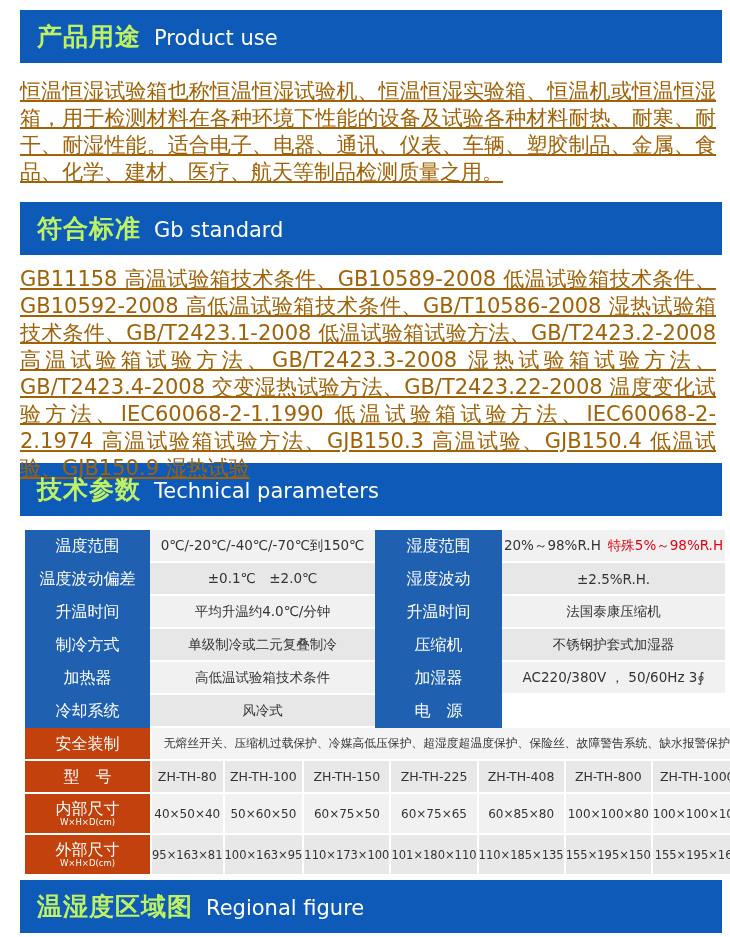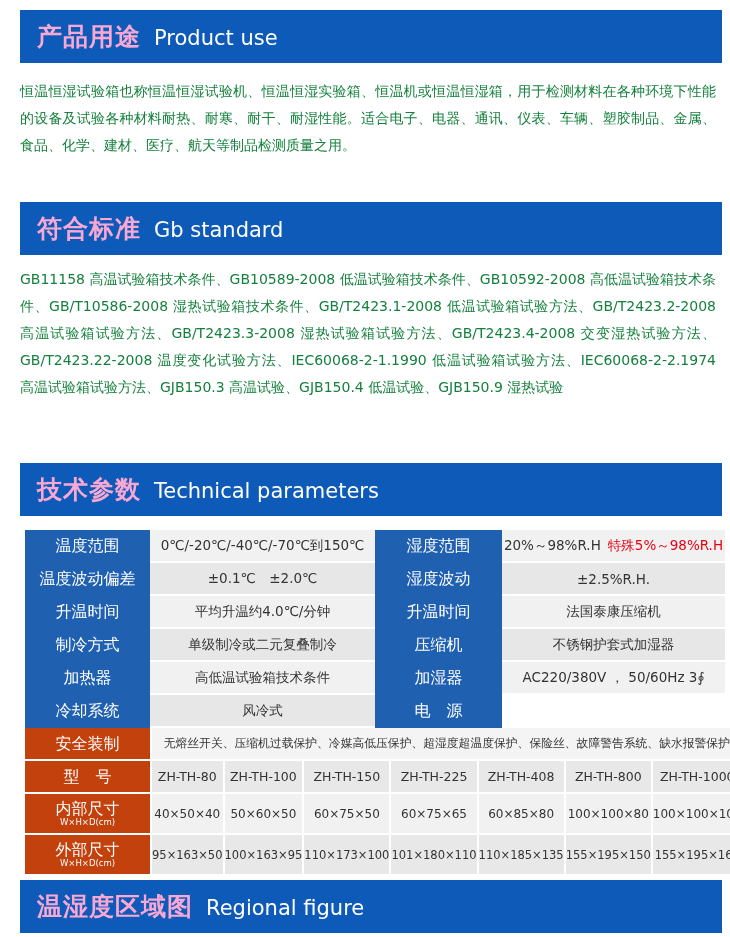--- a/index.html
+++ b/index.html
@@ -8,31 +8,31 @@
     width:730px; height:937px; overflow:hidden;
     font-family:"DejaVu Sans","Liberation Sans",sans-serif;
   }
   .page { width:730px; height:937px; background:#fff; }
 
   
   .bar {
     height:53px; margin:0 8px 0 20px; background:#0d5ab8;
     display:flex; align-items:center; padding-left:17px;
   }
-  .bar .zh { color:#f9a8d4; font-size:25px; font-weight:bold; letter-spacing:1px; }
+  .bar .zh { color:#bef264; font-size:25px; font-weight:bold; letter-spacing:1px; }
   .bar .en { color:#fff; font-size:21px; margin-left:13px; margin-top:3px; }
   .bar1 { margin-top:10px; }
   .bar2 { margin-top:16px; }
   .bar3 { margin-top:8px; }
   .bar4 { margin-top:6px; }
 
   
   .para {
-    margin:0 14px 0 20px; color:#15803d;
-    font-size:14px; line-height:27px; text-align:justify;
+    margin:0 14px 0 20px; color:#a16207;
+    font-size:21px; line-height:27px; text-align:justify;text-decoration:underline;
   }
   .para1 { margin-top:15px; height:108px; }
   .para2 { margin-top:11px; height:189px; }
 
   
   .spec-table { width:700px; margin:14px 5px 0 25px; }
 
   
   .pairs { display:flex; }
   .lblcol { background:#2060b0; }
@@ -154,21 +154,21 @@
       <div class="bcell inner-cell">60×75×50</div>
       <div class="bcell inner-cell">60×75×65</div>
       <div class="bcell inner-cell">60×85×80</div>
       <div class="bcell inner-cell">100×100×80</div>
       <div class="bcell inner-cell">100×100×100</div>
 
       <div class="bcell blbl">
           <span>外部尺寸</span>
           <span class="sub">W×H×D(cm)</span>
         </div>
-      <div class="bcell outer-cell">95×163×50</div>
+      <div class="bcell outer-cell">95×163×81</div>
       <div class="bcell outer-cell">100×163×95</div>
       <div class="bcell outer-cell">110×173×100</div>
       <div class="bcell outer-cell">101×180×110</div>
       <div class="bcell outer-cell">110×185×135</div>
       <div class="bcell outer-cell">155×195×150</div>
       <div class="bcell outer-cell">155×195×165</div>
     </div>
   </div>
 
   <div class="bar bar4">

